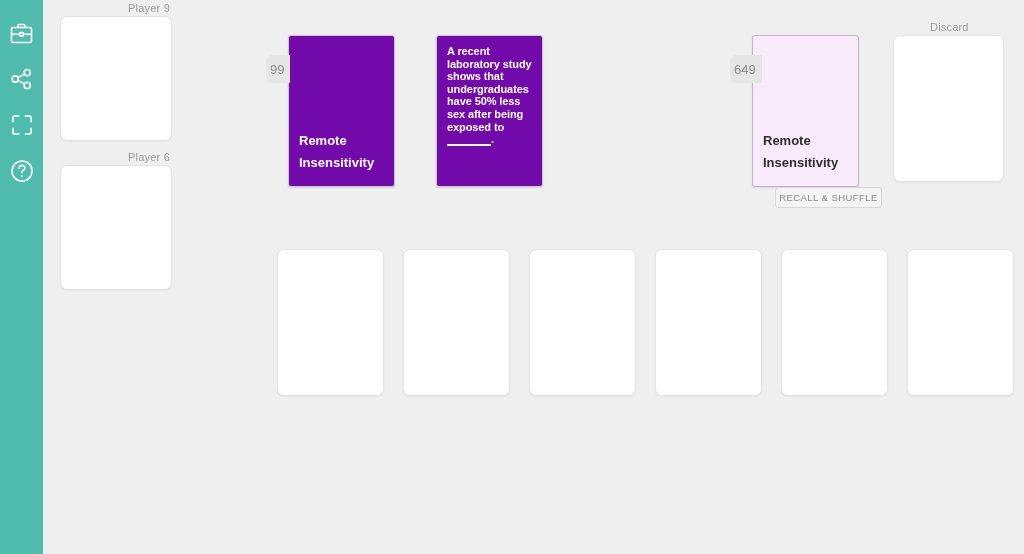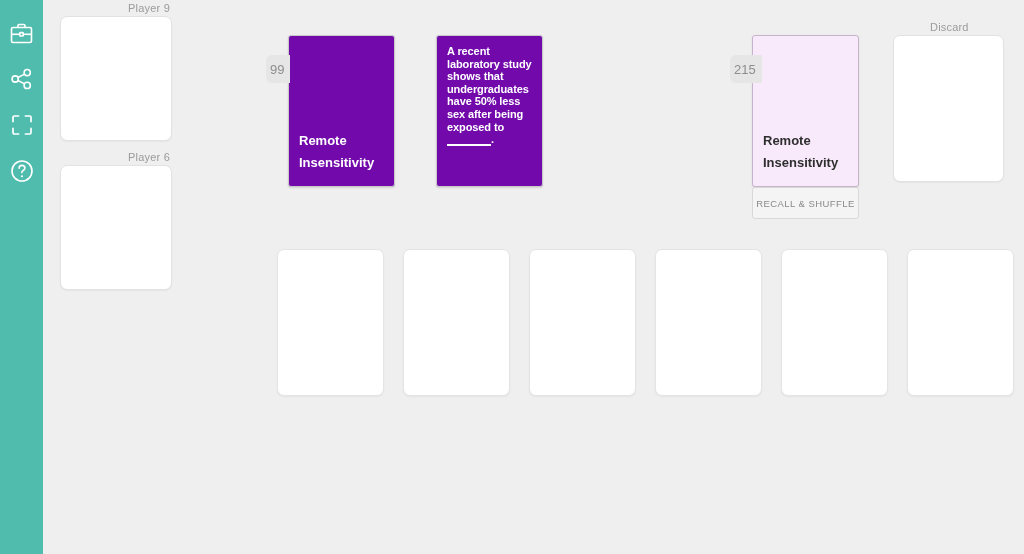--- a/index.html
+++ b/index.html
@@ -131,32 +131,33 @@
     display: inline-block;
     width: 44px;
     border-bottom: 2px solid #ffffff;
     height: 9px;
     vertical-align: bottom;
   }
 
   .recall-btn {
     position: absolute;
     width: 107px;
-    height: 32px;
+    height: 21px;
     background: #f4f4f4;
     border: 1px solid #d8d8d8;
     border-radius: 3px;
     color: #8a8a8a;
     font-size: 9.5px;
     letter-spacing: .45px;
     display: flex;
     align-items: center;
     justify-content: center;
     box-sizing: border-box;
     cursor: pointer;
+    margin-left: 23px;
   }
 
   .discard-label {
     position: absolute;
     font-size: 11px;
     color: #9b9b9b;
     letter-spacing: .2px;
   }
   .discard-slot {
     position: absolute;
@@ -262,21 +263,21 @@
     <div class="play-card card-black">
       <div class="card-text">
         <span>A recent laboratory study shows that undergraduates have 50% less sex after being exposed to</span>
         <br>
         <span class="blank-line"></span><span>.</span>
       </div>
     </div>
   </div>
 
   <div class="deck-wrap" style="left:752px; top:35px;">
-    <div class="count-badge">215</div>
+    <div class="count-badge">649</div>
     <div class="play-card card-lav">
       <div class="card-deck-title title-on-lav">Remote Insensitivity</div>
     </div>
     <div class="recall-btn" style="left:0; top:152px;">RECALL &amp; SHUFFLE</div>
   </div>
 
   <div class="discard-label" style="left:930px; top:21px;">Discard</div>
   <div class="discard-slot" style="left:893px; top:35px;"></div>
 
   <div class="hand-card" style="left:277px;"></div>

